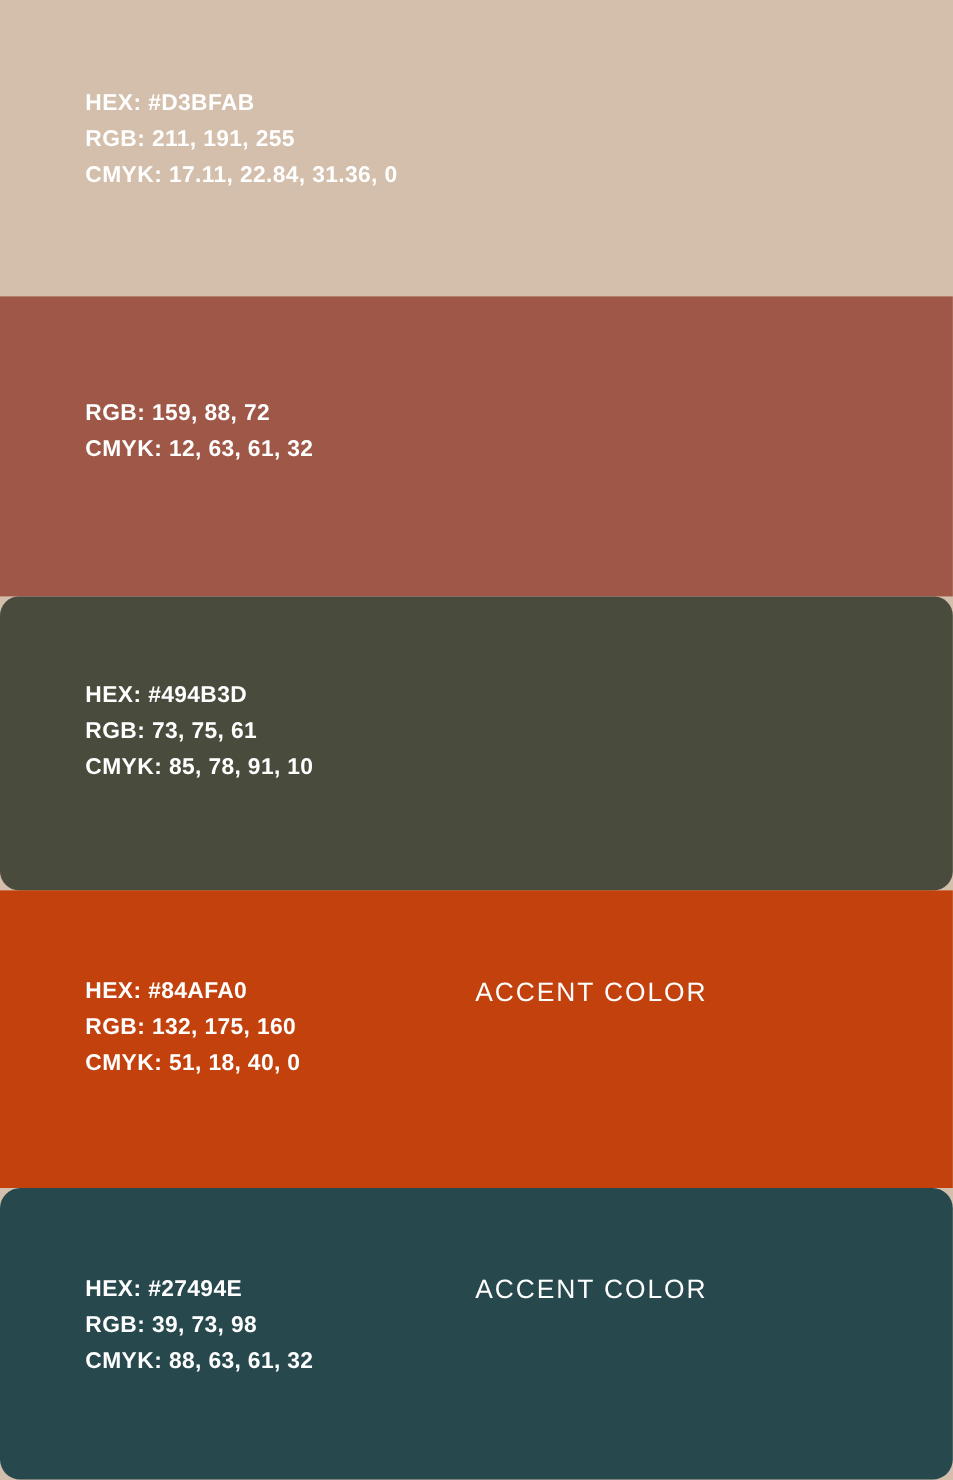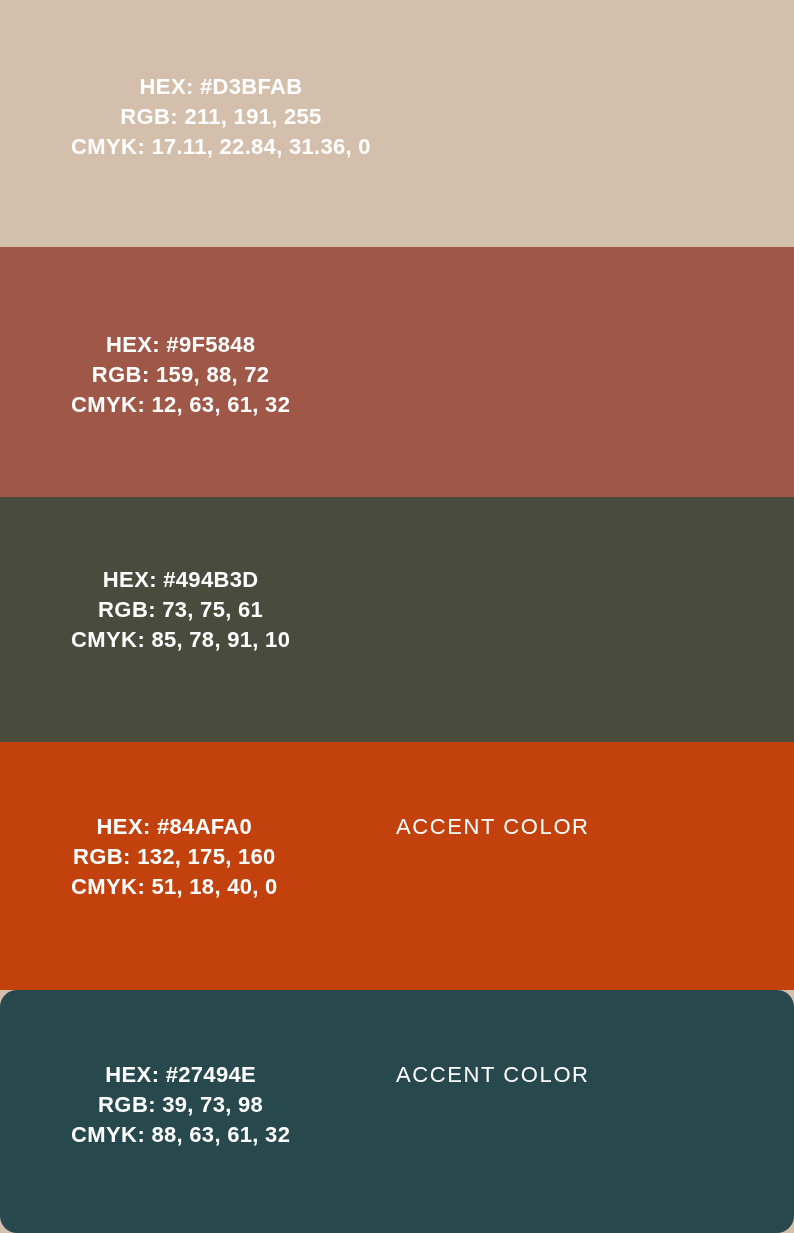--- a/index.html
+++ b/index.html
@@ -32,24 +32,23 @@
     left: 71px;
     top: 0;
     display: block;
   }
 
   .spec-line {
     display: block;
     white-space: nowrap;
     line-height: 30px;
     height: 30px;
-    font-size: 22px;
+    font-size: 19px;
     color: #ffffff;
     letter-spacing: 0.2px;
-    text-align: center;
   }
 
   .spec-label {
     font-weight: 800;
     letter-spacing: 0.4px;
   }
 
   .spec-value {
     font-weight: 600;
     letter-spacing: 0.3px;
@@ -91,27 +90,26 @@
   <div class="swatch-band" id="band-0" style="background-color: rgb(211, 191, 171);">
     <div class="swatch-text-block">
       <span class="spec-line"><span class="spec-label">HEX:</span> <span class="spec-value">#D3BFAB</span></span>
       <span class="spec-line"><span class="spec-label">RGB:</span> <span class="spec-value">211, 191, 255</span></span>
       <span class="spec-line"><span class="spec-label">CMYK:</span> <span class="spec-value">17.11, 22.84, 31.36, 0</span></span>
     </div>
   </div>
 
   <div class="swatch-band" id="band-1" style="background-color: rgb(159, 88, 72);">
     <div class="swatch-text-block">
-      <span class="spec-line"><span class="spec-label">HEX:</span> <span class="spec-value">#9F5848</span></span>
       <span class="spec-line"><span class="spec-label">RGB:</span> <span class="spec-value">159, 88, 72</span></span>
       <span class="spec-line"><span class="spec-label">CMYK:</span> <span class="spec-value">12, 63, 61, 32</span></span>
     </div>
   </div>
 
-  <div class="swatch-band" id="band-2" style="background-color: rgb(73, 75, 61);">
+  <div class="swatch-band" id="band-2" style="background-color: rgb(73, 75, 61); border-radius: 16px;">
     <div class="swatch-text-block">
       <span class="spec-line"><span class="spec-label">HEX:</span> <span class="spec-value">#494B3D</span></span>
       <span class="spec-line"><span class="spec-label">RGB:</span> <span class="spec-value">73, 75, 61</span></span>
       <span class="spec-line"><span class="spec-label">CMYK:</span> <span class="spec-value">85, 78, 91, 10</span></span>
     </div>
   </div>
 
   <div class="swatch-band" id="band-3" style="background-color: #c2410c;">
     <div class="swatch-text-block">
       <span class="spec-line"><span class="spec-label">HEX:</span> <span class="spec-value">#84AFA0</span></span>

